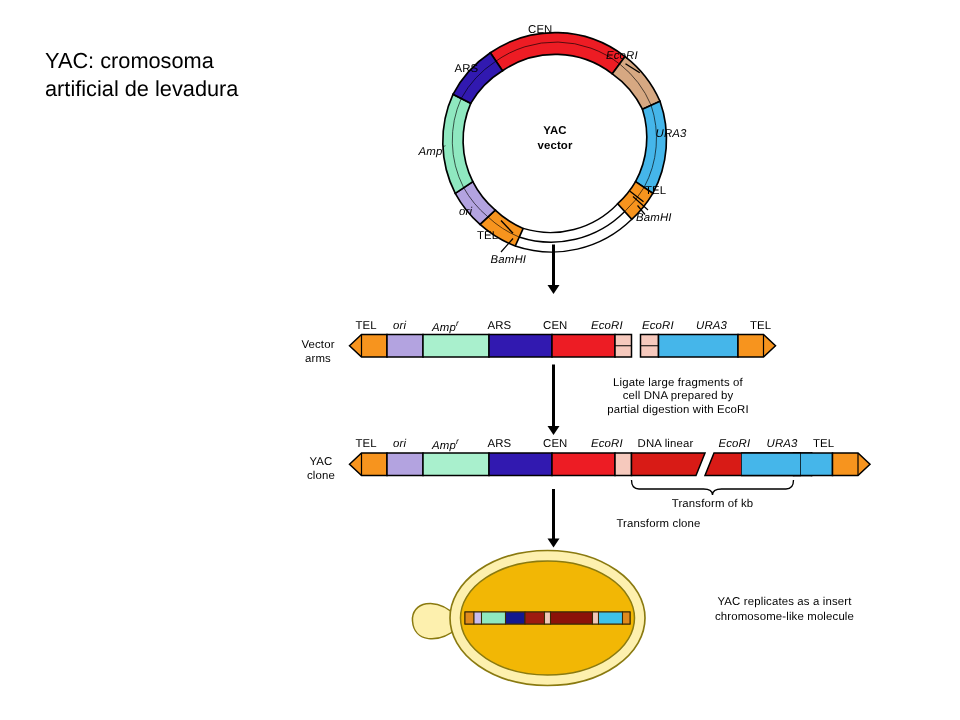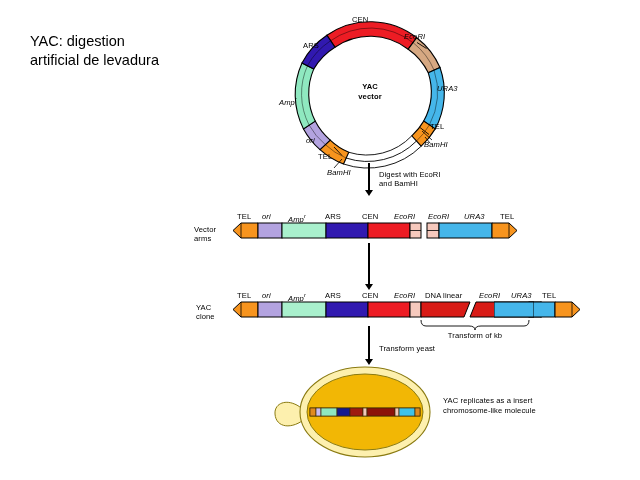--- a/index.html
+++ b/index.html
@@ -33,20 +33,21 @@
     white-space: pre-line;
   }
 
   
   .fig-label {
     font-size: 7.6px;
     line-height: 9.2px;
     color: #000;
     white-space: pre-line;
     letter-spacing: 0.1px;
+    text-align: center;
   }
   .fig-label.italic { font-style: italic; }
   .fig-label.bold { font-weight: bold; }
   .center { text-align: center; }
 
   
   .ital { font-style: italic; }
 
   
   #circle-wrap {
@@ -75,21 +76,21 @@
     top: 362px;
     width: 190px;
     height: 100px;
   }
 </style>
 </head>
 <body>
 
 <div id="stage">
 
-  <div class="abs" id="slide-title">YAC: digestion
+  <div class="abs" id="slide-title">YAC: cromosoma
 artificial de levadura</div>
 
   <div class="abs" id="circle-wrap">
     <svg width="160" height="160" viewBox="0 0 160 160">
 
       <g stroke="#000" stroke-width="1.1" fill="none">
 
         <path d="M 45.0 33.2 A 62 62 0 0 1 118.2 35.2 L 126.7 23.7 A 76 76 0 0 0 36.9 21.2 Z" fill="#ed1c24"></path>
 
         <path d="M 118.2 35.2 A 62 62 0 0 1 138.3 58.8 L 150.0 53.5 A 76 76 0 0 0 126.7 23.7 Z" fill="#d6a882"></path>
@@ -158,22 +159,20 @@
   <svg class="abs" style="left:290px; top:14px;" width="170" height="170">
     <g stroke="#000" stroke-width="0.8" fill="none">
       <line x1="135" y1="123" x2="140" y2="129"></line>
       <line x1="52" y1="145" x2="44" y2="154"></line>
       <line x1="132" y1="117" x2="142" y2="126"></line>
     </g>
   </svg>
 
   <div class="abs arrow-line" style="left:368px; top:163px; height:28px;"></div>
   <div class="abs arrow-head" style="left:365px; top:190px;"></div>
-  <div class="abs fig-label" style="left:379px; top:170px; width:130px;">Digest with EcoRI
-and BamHI</div>
 
   <div class="abs fig-label" style="left:194px; top:225px; width:36px; line-height:9.4px;">Vector
 arms</div>
 
   <div class="abs fig-label" style="left:237px; top:212px;">TEL</div>
   <div class="abs fig-label italic" style="left:262px; top:212px;">ori</div>
   <div class="abs fig-label italic" style="left:288px; top:212px;">Amp<sup style="font-size:5.6px;">r</sup></div>
   <div class="abs fig-label" style="left:325px; top:212px;">ARS</div>
   <div class="abs fig-label" style="left:362px; top:212px;">CEN</div>
   <div class="abs fig-label italic" style="left:394px; top:212px;"><span class="ital">Eco</span>RI</div>
@@ -205,20 +204,23 @@
         <rect x="13" y="1" width="53" height="15" fill="#45b6ea"></rect>
         <path d="M 66 1 L 83 1 L 91 8.5 L 83 16 L 66 16 Z" fill="#f7941e"></path>
         <line x1="1" y1="8.5" x2="13" y2="8.5" stroke-width="0.8"></line>
         <line x1="83" y1="1" x2="83" y2="16" stroke-width="0.8"></line>
       </g>
     </svg>
   </div>
 
   <div class="abs arrow-line" style="left:368px; top:243px; height:42px;"></div>
   <div class="abs arrow-head" style="left:365px; top:284px;"></div>
+  <div class="abs fig-label" style="left:379px; top:250px; width:146px;">Ligate large fragments of
+cell DNA prepared by
+partial digestion with EcoRI</div>
 
   <div class="abs fig-label" style="left:196px; top:303px; width:36px; line-height:9.4px;">YAC
 clone</div>
 
   <div class="abs fig-label" style="left:237px; top:291px;">TEL</div>
   <div class="abs fig-label italic" style="left:262px; top:291px;">ori</div>
   <div class="abs fig-label italic" style="left:288px; top:291px;">Amp<sup style="font-size:5.6px;">r</sup></div>
   <div class="abs fig-label" style="left:325px; top:291px;">ARS</div>
   <div class="abs fig-label" style="left:362px; top:291px;">CEN</div>
   <div class="abs fig-label italic" style="left:394px; top:291px;"><span class="ital">Eco</span>RI</div>
@@ -264,21 +266,21 @@
     </g>
   </svg>
 
   <svg class="abs" style="left:420px; top:319px;" width="110" height="12">
     <path d="M 1 1 Q 1 7 6 7 L 49 7 Q 55 7 55 11 Q 55 7 61 7 L 104 7 Q 109 7 109 1" fill="none" stroke="#000" stroke-width="0.9"></path>
   </svg>
   <div class="abs fig-label center" style="left:420px; top:331px; width:110px;">Transform of kb</div>
 
   <div class="abs arrow-line" style="left:368px; top:326px; height:34px;"></div>
   <div class="abs arrow-head" style="left:365px; top:359px;"></div>
-  <div class="abs fig-label" style="left:379px; top:344px; width:120px;">Transform yeast</div>
+  <div class="abs fig-label" style="left:379px; top:344px; width:120px;">Transform clone</div>
 
   <div class="abs" id="yeast-wrap">
     <svg width="190" height="100" viewBox="0 0 190 100">
 
       <path d="M 34 50 C 18 34 2 40 3 52 C 4 66 20 68 34 56 Z" fill="#fdf0ae" stroke="#8a7a10" stroke-width="1"></path>
 
       <ellipse cx="93" cy="50" rx="65" ry="45" fill="#fdf0ae" stroke="#8a7a10" stroke-width="1.1"></ellipse>
 
       <ellipse cx="93" cy="50" rx="58" ry="38" fill="#f2b705" stroke="#8a7a10" stroke-width="1"></ellipse>
 

